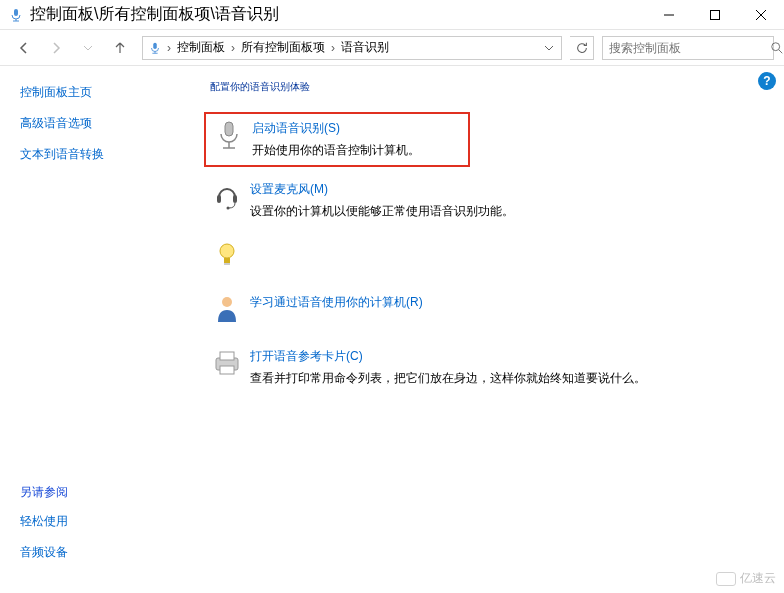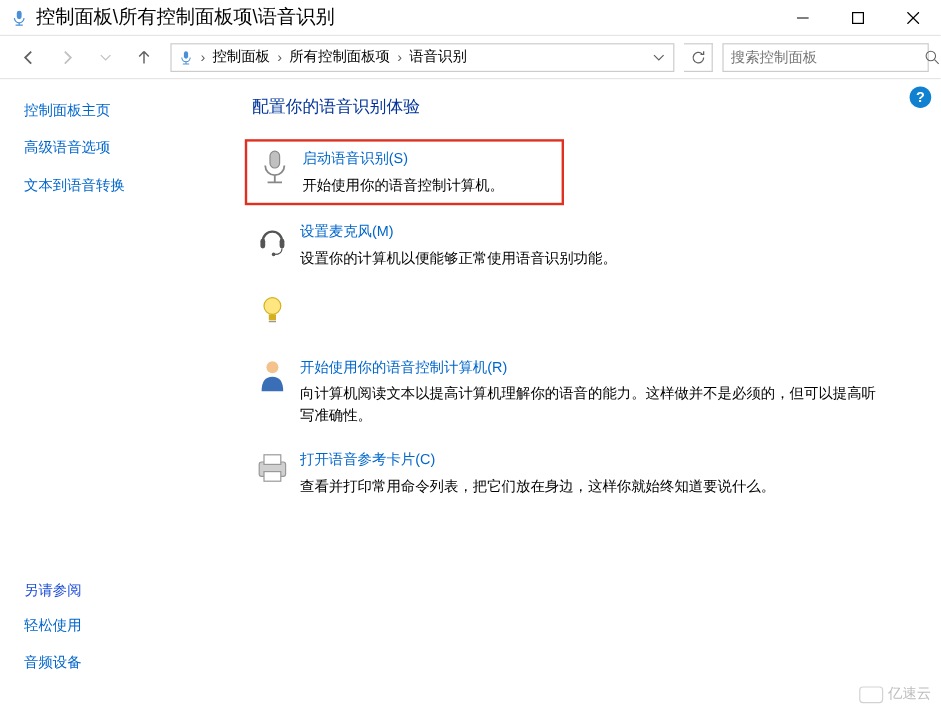--- a/index.html
+++ b/index.html
@@ -26,21 +26,21 @@
     .search-btn { width: 28px; display:flex; align-items:center; justify-content:center; cursor:pointer; }
 
     .body { display: flex; height: calc(593px - 30px - 36px); }
     .sidebar { width: 200px; padding: 18px 20px; display:flex; flex-direction:column; }
     .sidebar a { color: #0066cc; text-decoration: none; display:block; margin-bottom: 14px; cursor:pointer; }
     .sidebar .home { color: #0066cc; }
     .sidebar-spacer { flex:1; }
     .sidebar .seealso-title { color:#1d4ed8; margin-bottom:12px; }
 
     .main { flex: 1; padding: 14px 20px 16px 10px; position: relative; overflow:auto; }
-    .heading { color: #003399; font-size: 14px; margin-bottom: 18px; }
+    .heading { color: #003399; font-size: 10px; margin-bottom: 18px; }
     .item { display:flex; margin-bottom: 20px; }
     .item.boxed { border: 2px solid #e03020; padding: 6px 48px 6px 6px; margin-left:-6px; margin-bottom:14px; display:inline-flex; }
     .item-icon { width: 34px; height: 34px; flex-shrink:0; display:flex; align-items:flex-start; justify-content:center; }
     .item-body { padding-left: 6px; }
     .item-link { color: #0066cc; text-decoration: none; cursor:pointer; }
     .item-desc { color: #000; margin-top: 4px; line-height:1.5; max-width:480px; }
     
     .help-icon { position: absolute; top: 6px; right: 8px; width:18px; height:18px; border-radius:50%; background:#1080d0; color:#fff; display:flex; align-items:center; justify-content:center; font-size:12px; font-weight:bold; cursor:pointer; }
 
     .watermark { position:absolute; bottom:6px; right:8px; color:#999; font-size:12px; display:flex; align-items:center; gap:4px; opacity:0.65;}
@@ -199,22 +199,21 @@
     </div>
 
     <div class="item">
       <div class="item-icon">
           <svg width="28" height="30" viewBox="0 0 28 30">
             <circle cx="14" cy="8" r="5" fill="#f4c28c"></circle>
             <path d="M5 28 q0 -12 9 -12 t9 12z" fill="#3a6fb7"></path>
           </svg>
         </div>
       <div class="item-body">
-        <a class="item-link">开始使用你的语音控制计算机(R)</a>
-        <div class="item-desc">向计算机阅读文本以提高计算机理解你的语音的能力。这样做并不是必须的，但可以提高听写准确性。</div>
+        <a class="item-link">学习通过语音使用你的计算机(R)</a>
       </div>
     </div>
 
     <div class="item">
       <div class="item-icon">
           <svg width="30" height="28" viewBox="0 0 30 28">
             <rect x="4" y="10" width="22" height="12" rx="2" fill="#d0d0d0" stroke="#999"></rect>
             <rect x="8" y="4" width="14" height="8" fill="#fff" stroke="#999"></rect>
             <rect x="8" y="18" width="14" height="8" fill="#fff" stroke="#999"></rect>
           </svg>

